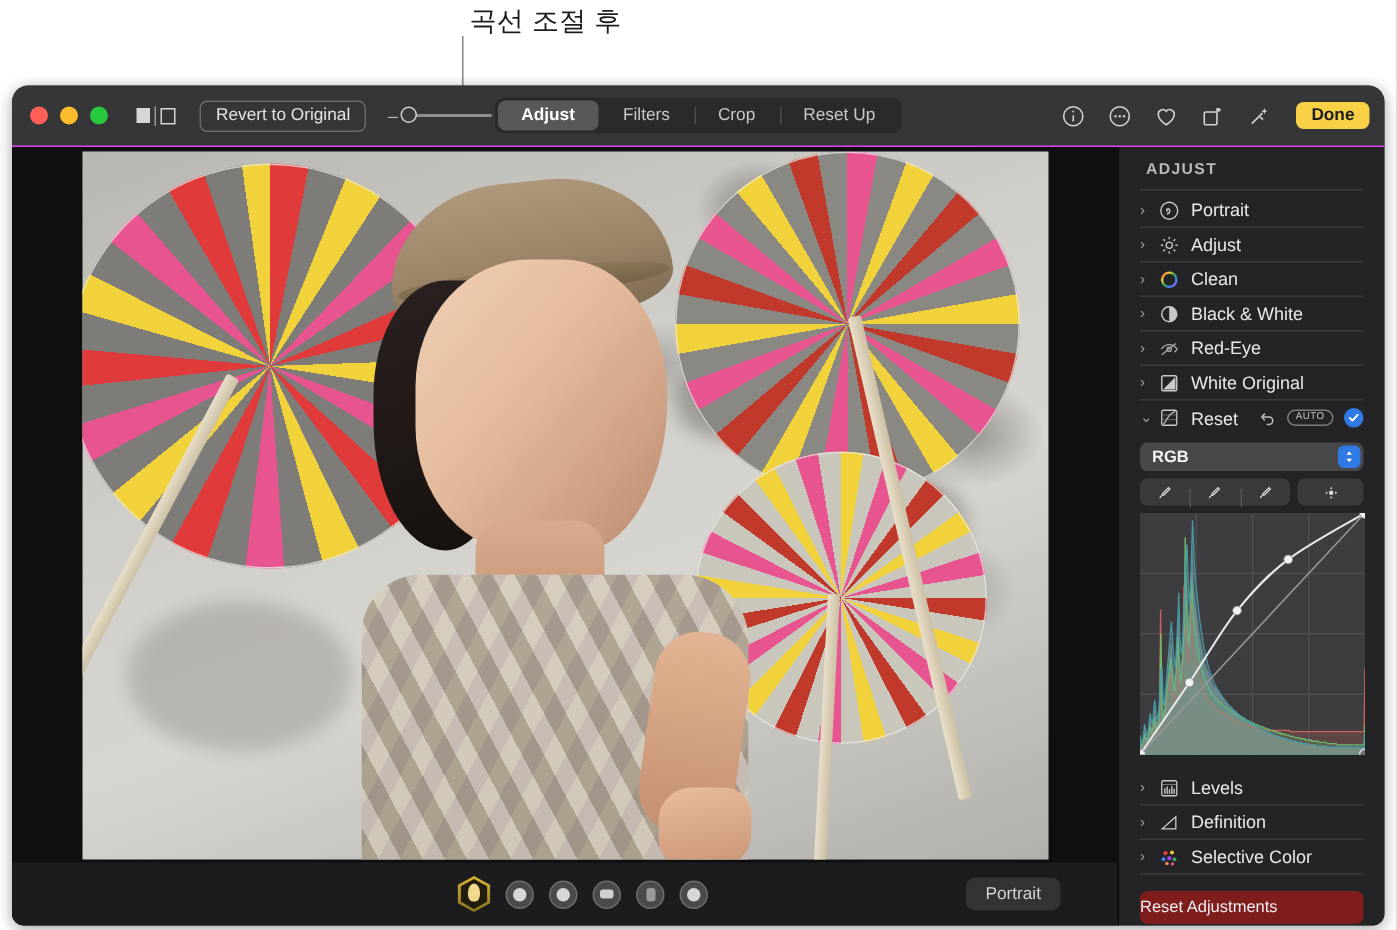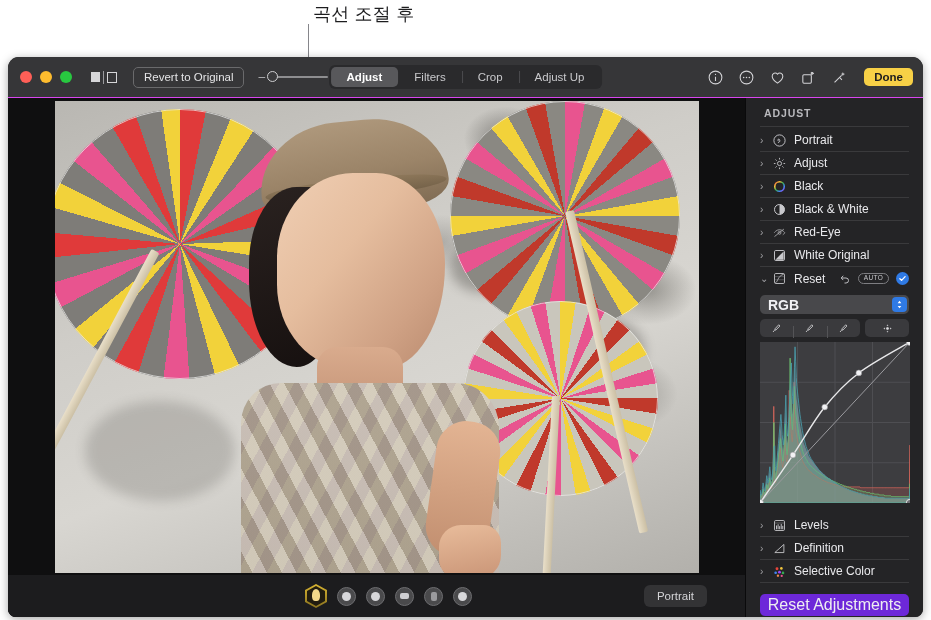--- a/index.html
+++ b/index.html
@@ -269,21 +269,21 @@
   }
   #curves-enable-check svg { width: 9px; height: 9px; color: #fff; }
 
   
   #curves-panel { padding: 5px 14px 0 14px; }
   #channel-select {
     height: 19px; background: #48484b; border-radius: 5px;
     display: flex; align-items: center; position: relative;
     padding-left: 8px;
   }
-  #channel-select-label { font-size: 14px; color: #f2f2f5; font-weight: bold; }
+  #channel-select-label { font-size: 11px; color: #f2f2f5; font-weight: bold; }
   #channel-stepper {
     position: absolute; right: 2px; top: 2px;
     width: 15px; height: 15px; border-radius: 4px; background: #2f7ae5;
     display: flex; align-items: center; justify-content: center; color: #fff;
   }
   #eyedropper-row { display: flex; align-items: center; gap: 5px; margin-top: 5px; }
   #eyedropper-group {
     flex: 1; height: 18px; background: #3a3a3d; border-radius: 5px;
     display: flex; align-items: center;
   }
@@ -302,23 +302,23 @@
     position: relative; margin-top: 5px;
     width: 150px; height: 161px;
     background: #3d3d40; overflow: visible;
   }
   #curve-graph svg { display: block; }
 
   #sidebar-lower { margin-top: 11px; }
 
   #reset-adjustments {
     margin: 11px 14px 0 14px; height: 22px;
-    background: #6d28d9; border-radius: 5px;
-    display: flex; align-items: center; justify-content: center;
-    color: #eeeef1; font-size: 16px;
+    background: #7f1d1d; border-radius: 5px;
+    display: flex; align-items: center; 
+    color: #eeeef1; font-size: 11px;
   }
 </style>
 </head>
 <body>
 
 <div id="annotation-layer">
   <div id="callout-label">곡선 조절 후</div>
   <div id="callout-line"></div>
 </div>
 
@@ -347,21 +347,21 @@
       <div id="zoom-track">
         <div id="zoom-knob"></div>
       </div>
       <span class="plus">+</span>
     </div>
 
     <div id="mode-tabs">
       <div class="tab active">Adjust</div>
       <div class="tab">Filters</div>
       <div class="tab">Crop</div>
-      <div class="tab">Adjust Up</div>
+      <div class="tab">Reset Up</div>
     </div>
 
     <div id="toolbar-right">
       <svg class="tb-icon" viewBox="0 0 24 24" fill="none" stroke="currentColor" stroke-width="1.5">
         <circle cx="12" cy="12" r="9"></circle>
           <line x1="12" y1="11" x2="12" y2="17"></line>
           <circle cx="12" cy="7.6" r=".9" fill="currentColor" stroke="none"></circle>
       </svg>
       <svg class="tb-icon" viewBox="0 0 24 24" fill="none" stroke="currentColor" stroke-width="1.5">
         <circle cx="12" cy="12" r="9"></circle>
@@ -525,21 +525,21 @@
             <linearGradient id="cw1" x1="0" y1="0" x2="1" y2="1">
               <stop offset="0%" stop-color="#e8453c"></stop>
                 <stop offset="25%" stop-color="#f2c53d"></stop>
               <stop offset="50%" stop-color="#34a853"></stop>
                 <stop offset="75%" stop-color="#4285f4"></stop>
               <stop offset="100%" stop-color="#a142f4"></stop>
             </linearGradient>
           </defs>
           <circle cx="12" cy="12" r="7.6" fill="none" stroke="url(#cw1)" stroke-width="2.6"></circle>
         </svg>
-        <span class="adj-label">Black</span>
+        <span class="adj-label">Clean</span>
       </div>
 
       <div class="adj-row">
         <span class="disclosure">›</span>
         <svg class="adj-icon" viewBox="0 0 24 24">
           <circle cx="12" cy="12" r="8" fill="none" stroke="#c9c9cd" stroke-width="1.6"></circle>
           <path d="M12 4a8 8 0 0 1 0 16z" fill="#c9c9cd"></path>
         </svg>
         <span class="adj-label">Black &amp; White</span>
       </div>

